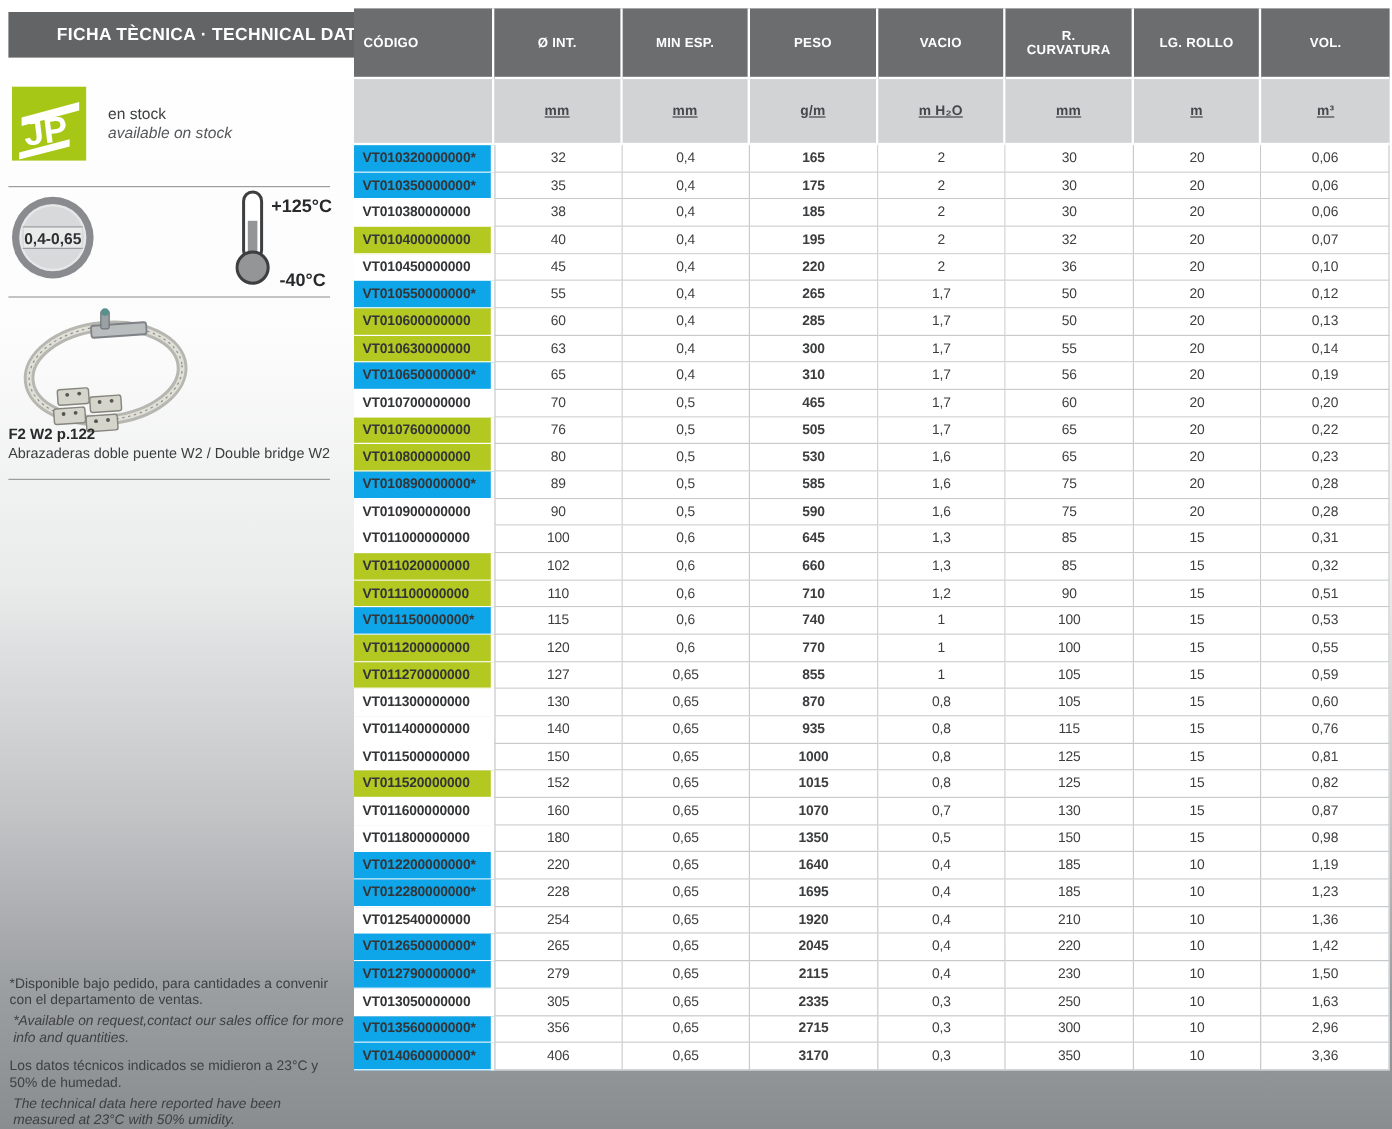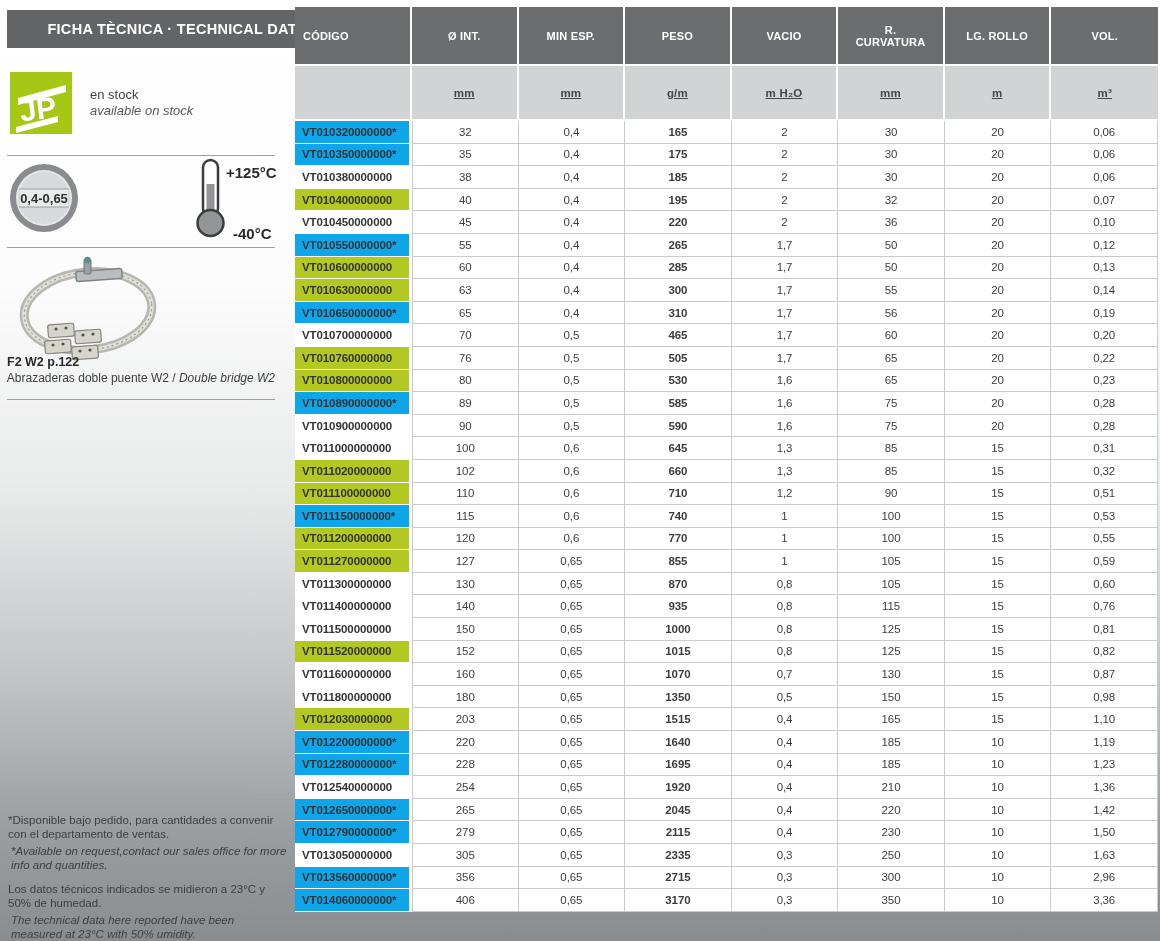--- a/index.html
+++ b/index.html
@@ -24,21 +24,21 @@
   .divider{position:absolute;left:7px;width:268px;height:1px;background:#9b9da0;}
   .ratio-badge{position:absolute;left:9px;top:163px;width:70px;height:70px;}
   .ratio-text{font-weight:bold;font-size:13px;fill:#2e3032;}
   .thermo{position:absolute;left:196px;top:158px;width:30px;height:80px;}
   .temp{position:absolute;font-weight:bold;font-size:15px;color:#28292b;}
   .temp-max{left:226px;top:164px;}
   .temp-min{left:233px;top:202px;margin-top:23px;}
   .clamp{position:absolute;left:18px;top:254px;width:220px;height:108px;}
   .prod-ref{position:absolute;left:7px;top:355px;width:268px;text-align:left;font-weight:bold;font-size:12.5px;color:#28292b;}
   .prod-caption{position:absolute;left:0px;top:371px;width:275px;text-align:right;font-size:12px;color:#3b3d3f;}
-  .prod-caption .en{font-style:italic;}
+  .prod-caption .en{}
   .notes{position:absolute;left:8px;top:813px;width:280px;font-size:11.5px;line-height:1.24;color:#3d4042;}
   .notes p{margin:0 0 2px 0;}
   .notes p.italic{font-style:italic;padding-left:3px;margin-bottom:2px;}
   .notes p.gap{margin-bottom:10px;}
 
   
   .table-wrap{position:absolute;left:295px;top:7px;}
   table{border-collapse:separate;border-spacing:0;table-layout:fixed;width:863px;height:885px;}
   col.c0{width:117px;}
   th{
@@ -442,30 +442,20 @@
             <td class="code white">VT011800000000</td>
             <td class="first">180</td>
             <td>0,65</td>
             <td class="weight">1350</td>
             <td>0,5</td>
             <td>150</td>
             <td>15</td>
             <td>0,98</td>
           </tr>
           <tr>
-            <td class="code green">VT012030000000</td>
-            <td class="first">203</td>
-            <td>0,65</td>
-            <td class="weight">1515</td>
-            <td>0,4</td>
-            <td>165</td>
-            <td>15</td>
-            <td>1,10</td>
-          </tr>
-          <tr>
             <td class="code gray">VT012200000000*</td>
             <td class="first">220</td>
             <td>0,65</td>
             <td class="weight">1640</td>
             <td>0,4</td>
             <td>185</td>
             <td>10</td>
             <td>1,19</td>
           </tr>
           <tr>

